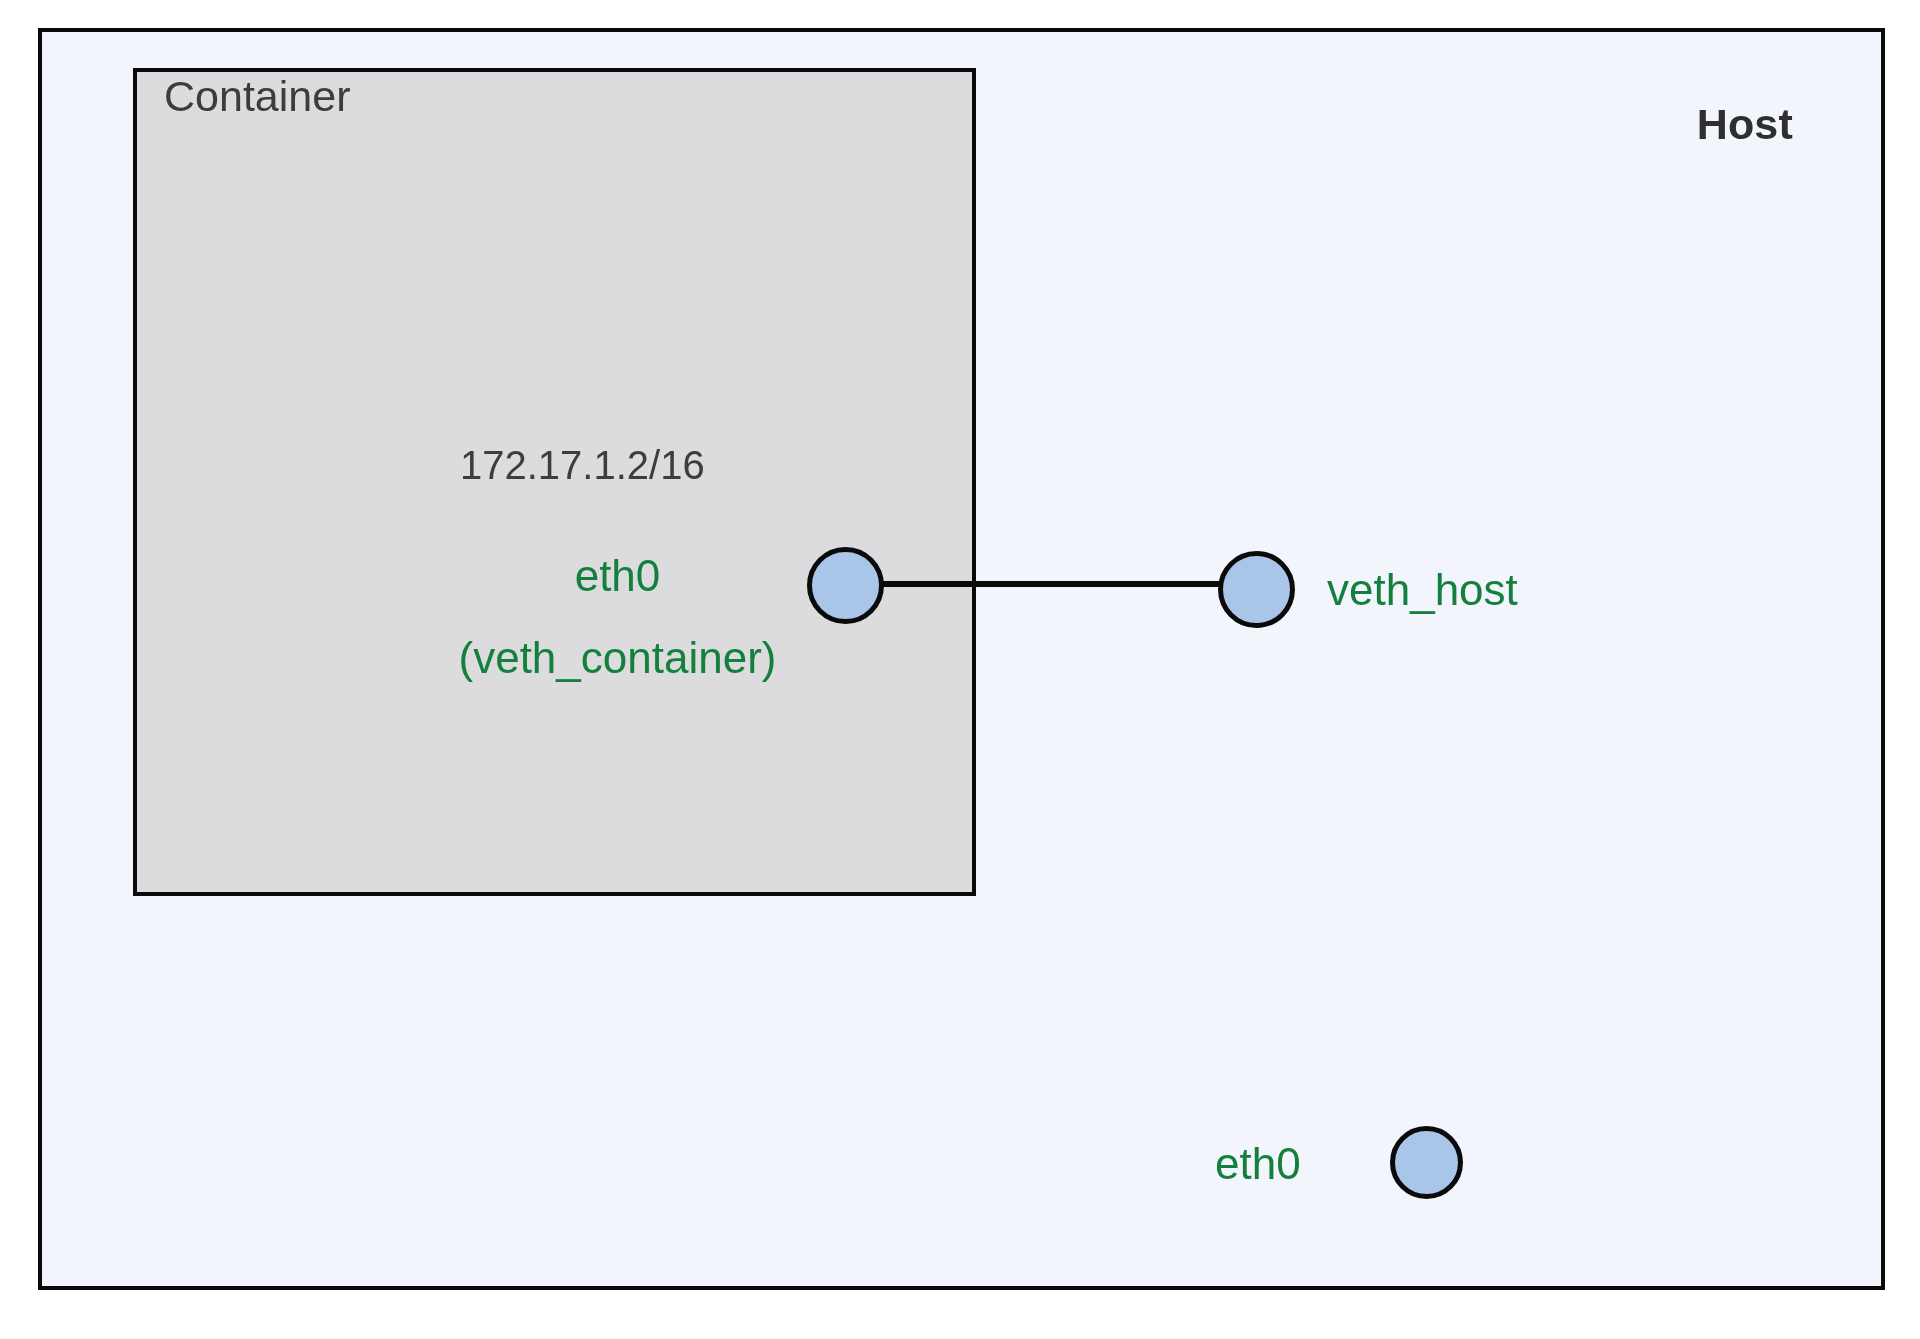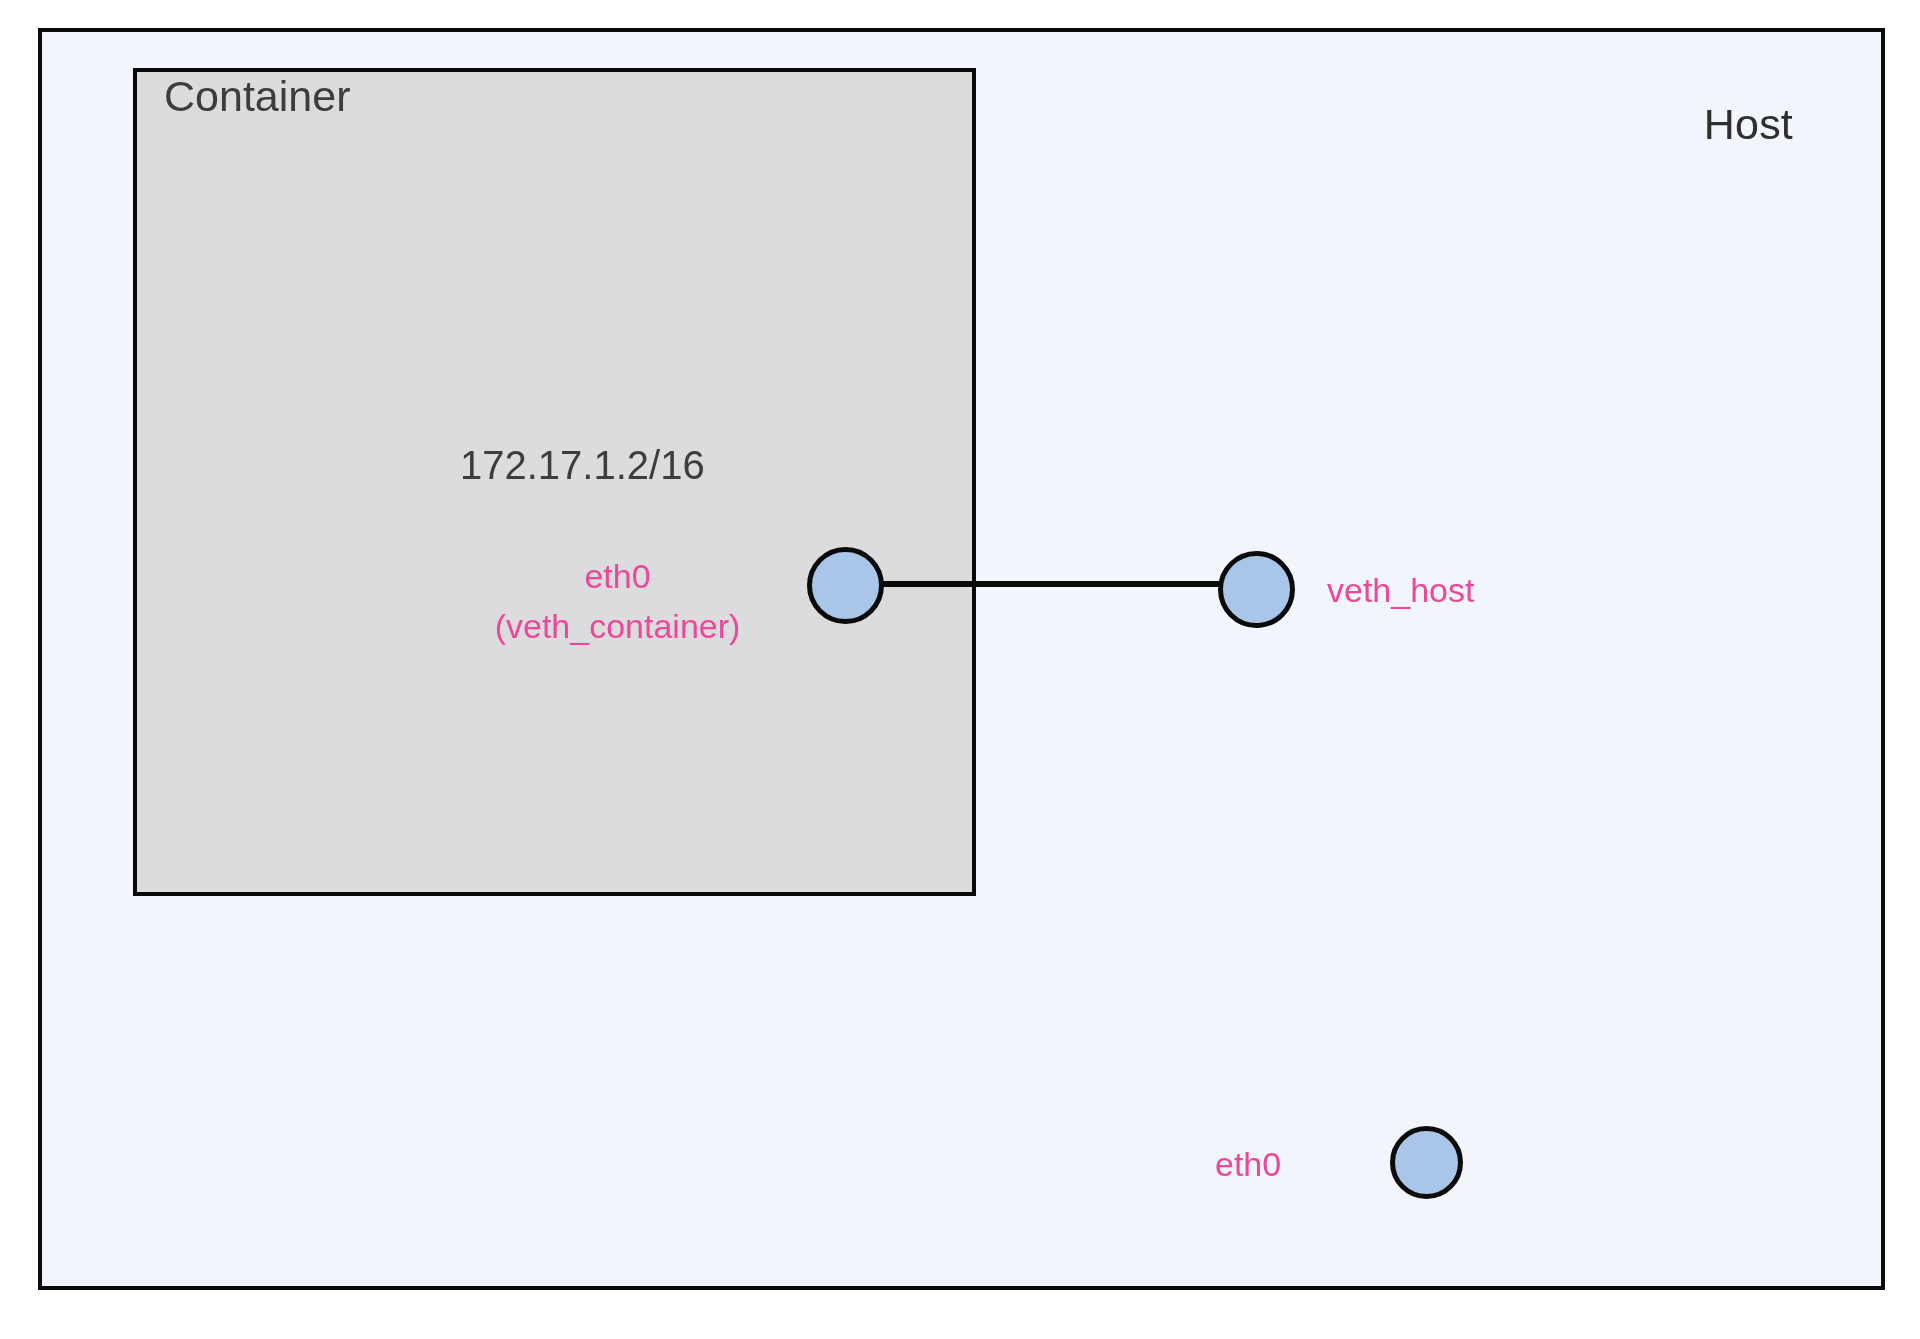--- a/index.html
+++ b/index.html
@@ -31,21 +31,21 @@
     box-sizing: border-box;
     background: #f2f6fc;
     border: 4px solid #0a0a0a;
   }
 
   .host-label {
     position: absolute;
     right: 88px;
     top: 68px;
     font-size: 43px;
-    font-weight: normal;
+    font-weight: bold;
     color: #2f2f2f;
     letter-spacing: 0.2px;
     white-space: nowrap;
   }
 
   
   .container-box {
     position: absolute;
     left: 133px;
     top: 68px;
@@ -114,40 +114,41 @@
   .node-eth0-host {
     left: 1390px;
     top: 1126px;
     width: 73px;
     height: 73px;
   }
 
   
   .node-label {
     position: absolute;
-    color: #ec4899;
-    font-size: 34px;
+    color: #15803d;
+    font-size: 44px;
     line-height: 50px;
     white-space: nowrap;
   }
 
   .label-eth0-container {
     left: 440px;
     top: 551px;
     width: 355px;
     text-align: center;
   }
   .label-eth0-container .line1 {
     display: block;
   }
   .label-eth0-container .line2 {
     display: block;
     width: 455px;
     margin-left: -50px;
     text-align: center;
+    margin-top: 32px;
   }
 
   .label-veth-host {
     left: 1327px;
     top: 565px;
   }
 
   .label-eth0-host {
     left: 1215px;
     top: 1139px;

